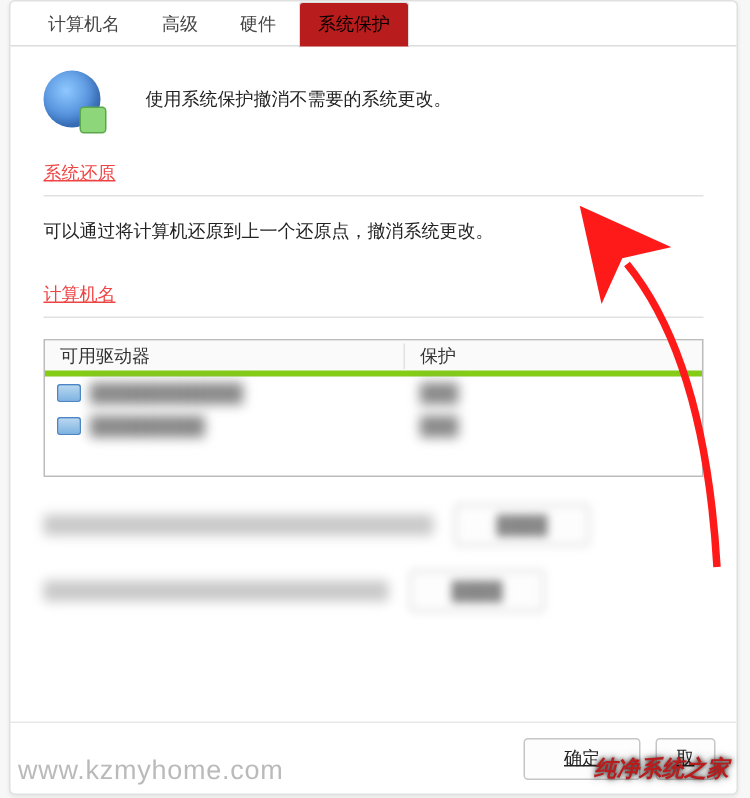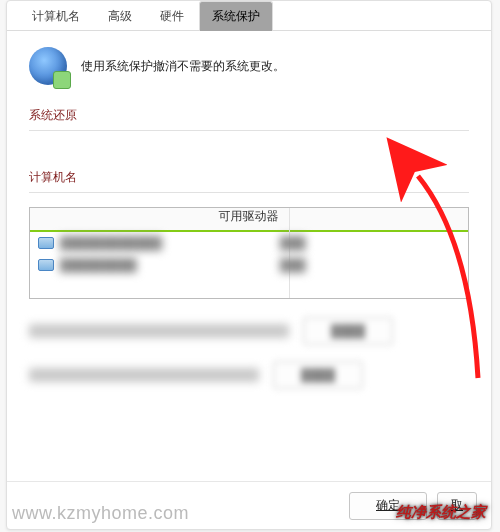--- a/index.html
+++ b/index.html
@@ -40,34 +40,34 @@
     color: #444;
     cursor: default;
     border: 1px solid transparent;
     border-bottom: none;
     position: relative;
     top: 1px;
     user-select: none;
   }
   .tab.active {
     border-color: #dcdcdc;
-    background: #a3a3a3;
+    background: #b91c1c;
     border-top-left-radius: 3px;
     border-top-right-radius: 3px;
     color: #000;
   }
   .body {
     padding: 16px 22px 0 22px;
     flex: 1;
     position: relative;
   }
   .intro {
     display: flex;
     align-items: center;
-    gap: 14px;
+    gap: 30px;
     margin-bottom: 22px;
   }
   .intro .icon {
     width: 38px;
     height: 38px;
     border-radius: 50%;
     background: radial-gradient(circle at 40% 35%, #8fc8ff, #3e7ccf 70%);
     position: relative;
     box-shadow: inset -4px -4px 6px rgba(0,0,0,0.15);
   }
@@ -76,21 +76,22 @@
     position: absolute;
     right: -4px; bottom: -4px;
     width: 16px; height: 16px;
     border-radius: 3px;
     background: #8dd67a;
     border: 1px solid #5aa84a;
   }
   .intro .text { color: #222; }
   .group-label {
     padding-bottom: 4px;
-    color: #7f1d1d;
+    color: #ef4444;
+    text-decoration: underline;
   }
   .hr {
     border: none;
     border-top: 1px solid #e1e1e1;
     margin: 2px 0 14px 0;
   }
   .row {
     display: flex;
     align-items: flex-start;
     gap: 16px;
@@ -120,25 +121,24 @@
   .btn.blur { filter: blur(3px); min-width: 90px; }
   .listbox {
     border: 1px solid #bcbcbc;
     height: 92px;
     overflow: hidden;
     margin-bottom: 18px;
     background: #fff;
   }
   .listhead {
     display: flex;
-    border-bottom: 2px solid #84cc16;
+    border-bottom: 4px solid #84cc16;
     background: #fafafa;
     height: 24px;
     align-items: center;
-    flex-direction: column;
   }
   .listhead .col { padding: 0 10px; color: #333; }
   .col-drive { flex: 0 0 240px; border-right: 1px solid #e2e2e2; }
   .col-prot { flex: 1; }
   .listrow {
     display: flex;
     align-items: center;
     height: 22px;
     padding: 0 8px;
     gap: 6px;
@@ -222,20 +222,21 @@
 
     <div class="intro">
       <div class="icon"></div>
       <div class="text">使用系统保护撤消不需要的系统更改。</div>
     </div>
 
     <div class="group-label">系统还原</div>
     <hr class="hr">
 
     <div class="row">
+      <div class="desc">可以通过将计算机还原到上一个还原点，撤消系统更改。</div>
     </div>
 
     <div class="group-label">计算机名</div>
     <hr class="hr">
 
     <div class="listbox">
       <div class="listhead">
         <div class="col col-drive">可用驱动器</div>
         <div class="col col-prot">保护</div>
       </div>

